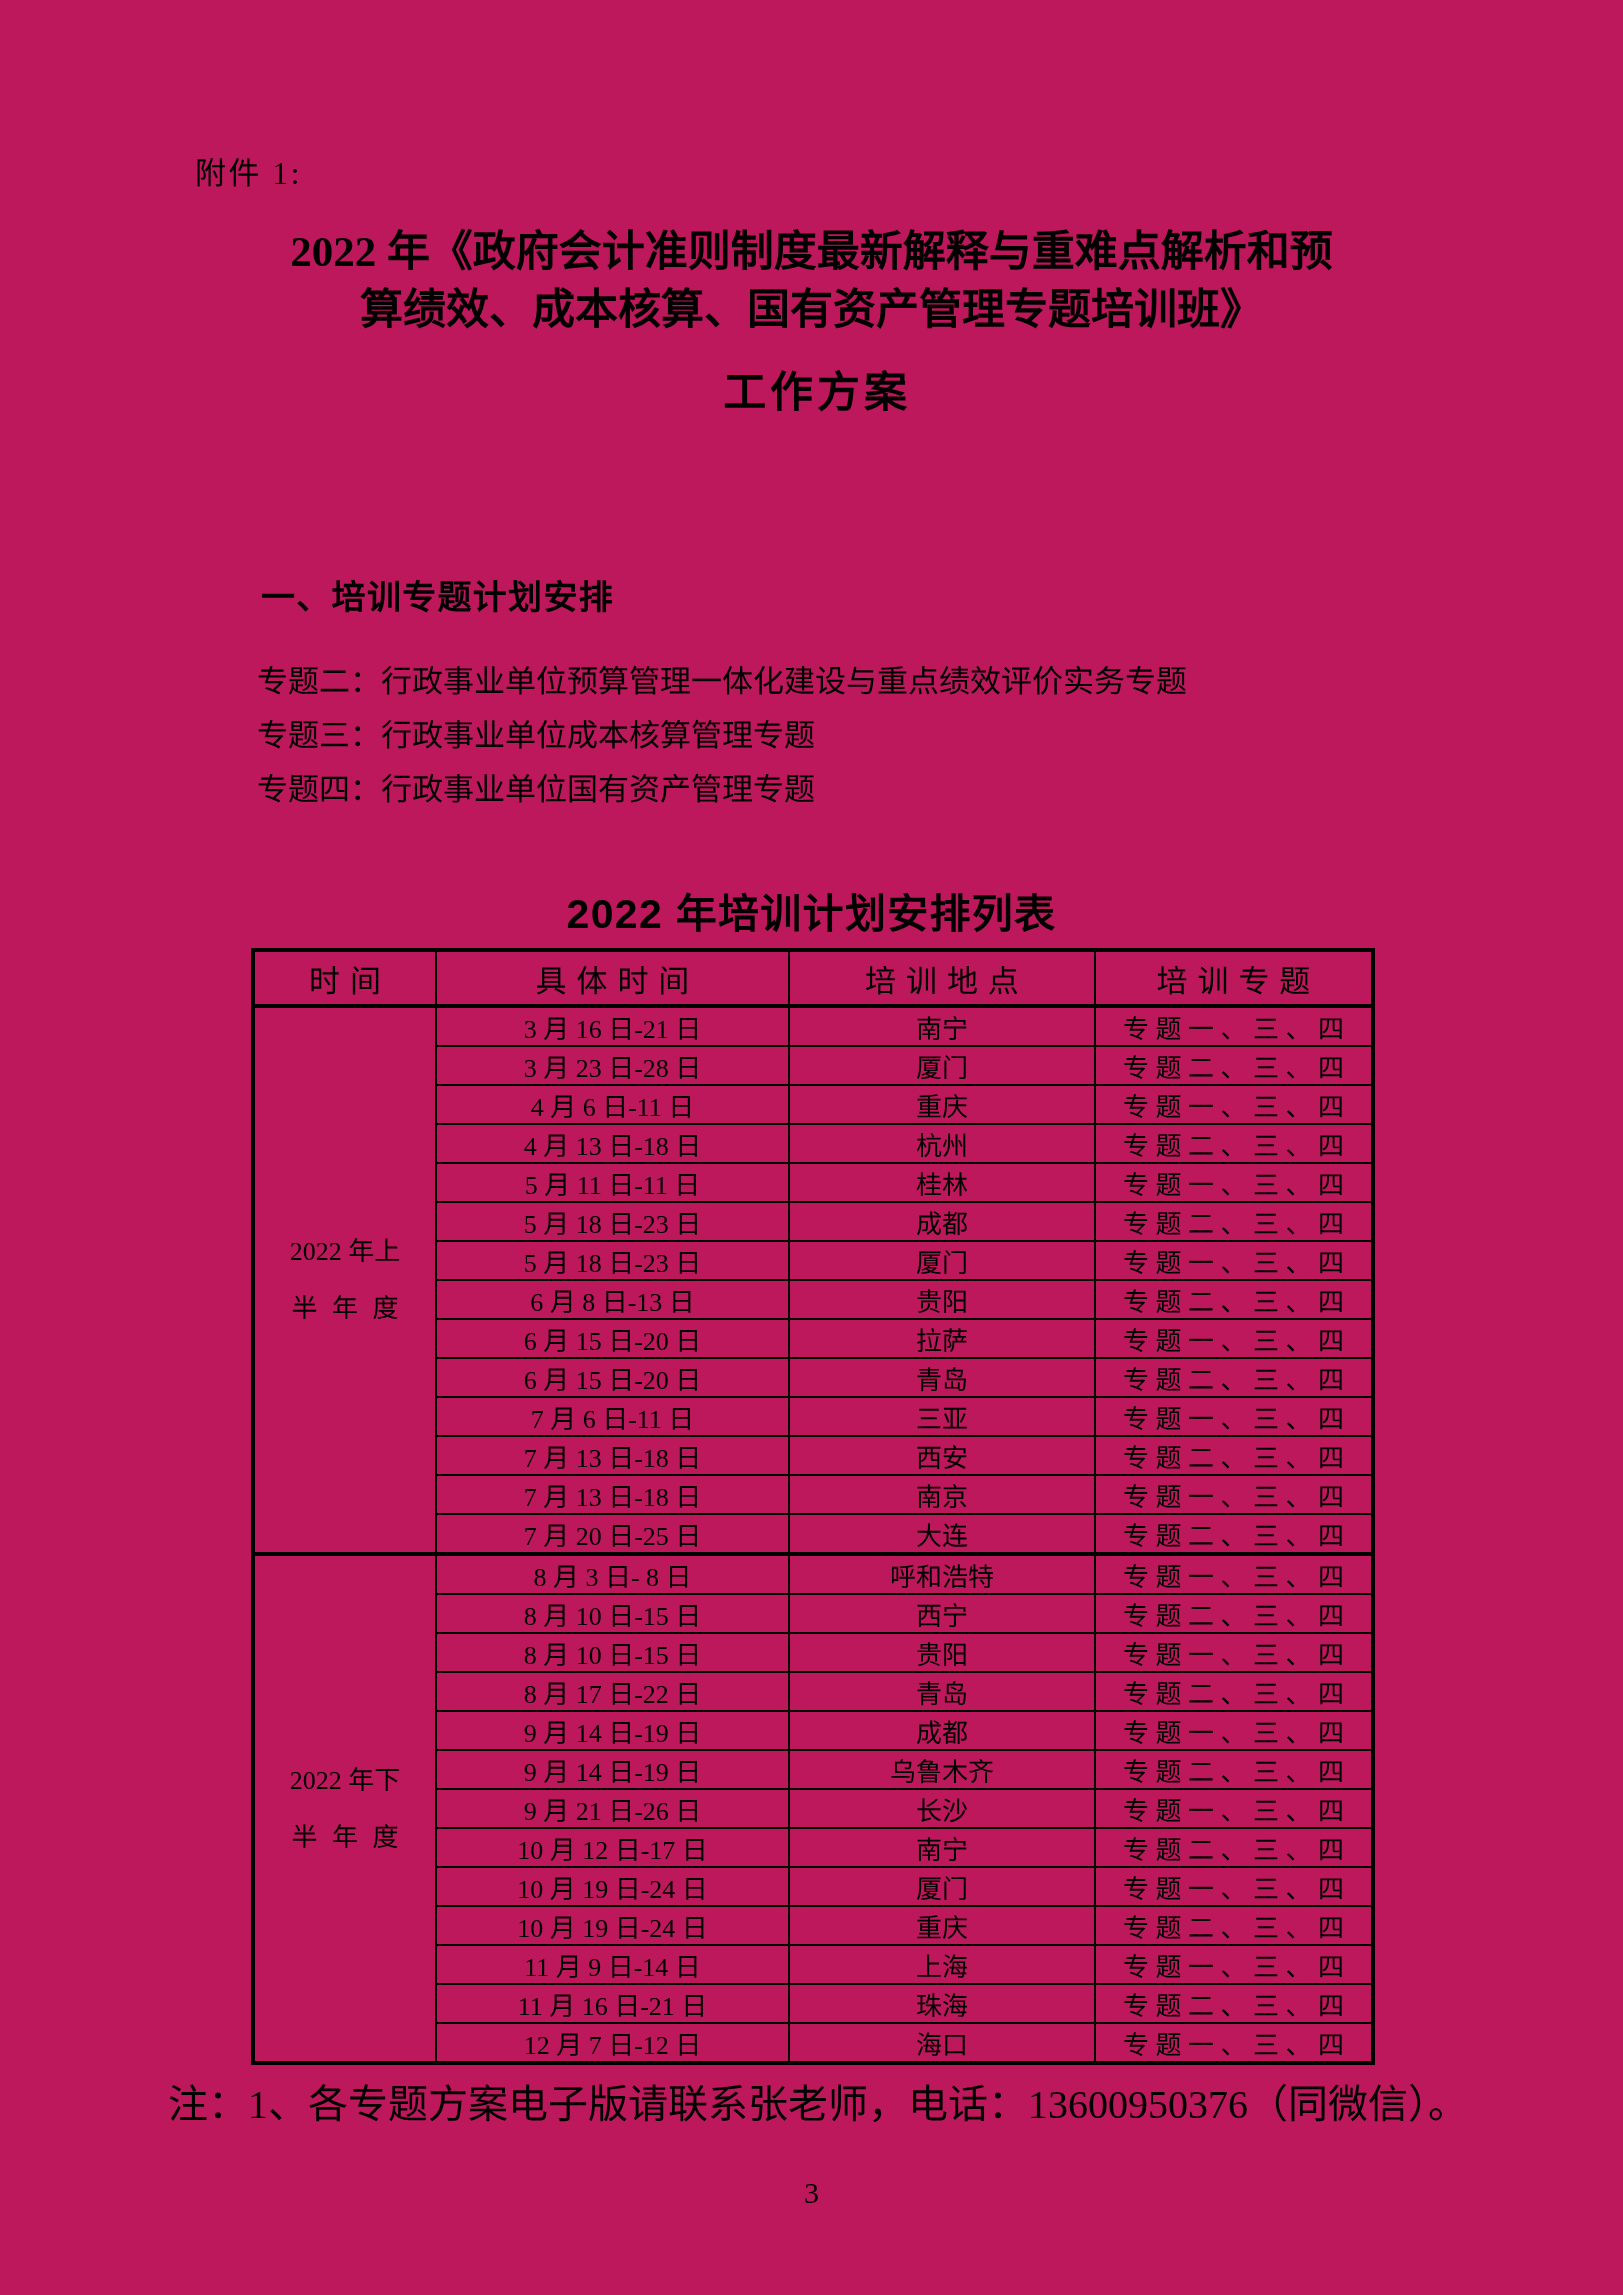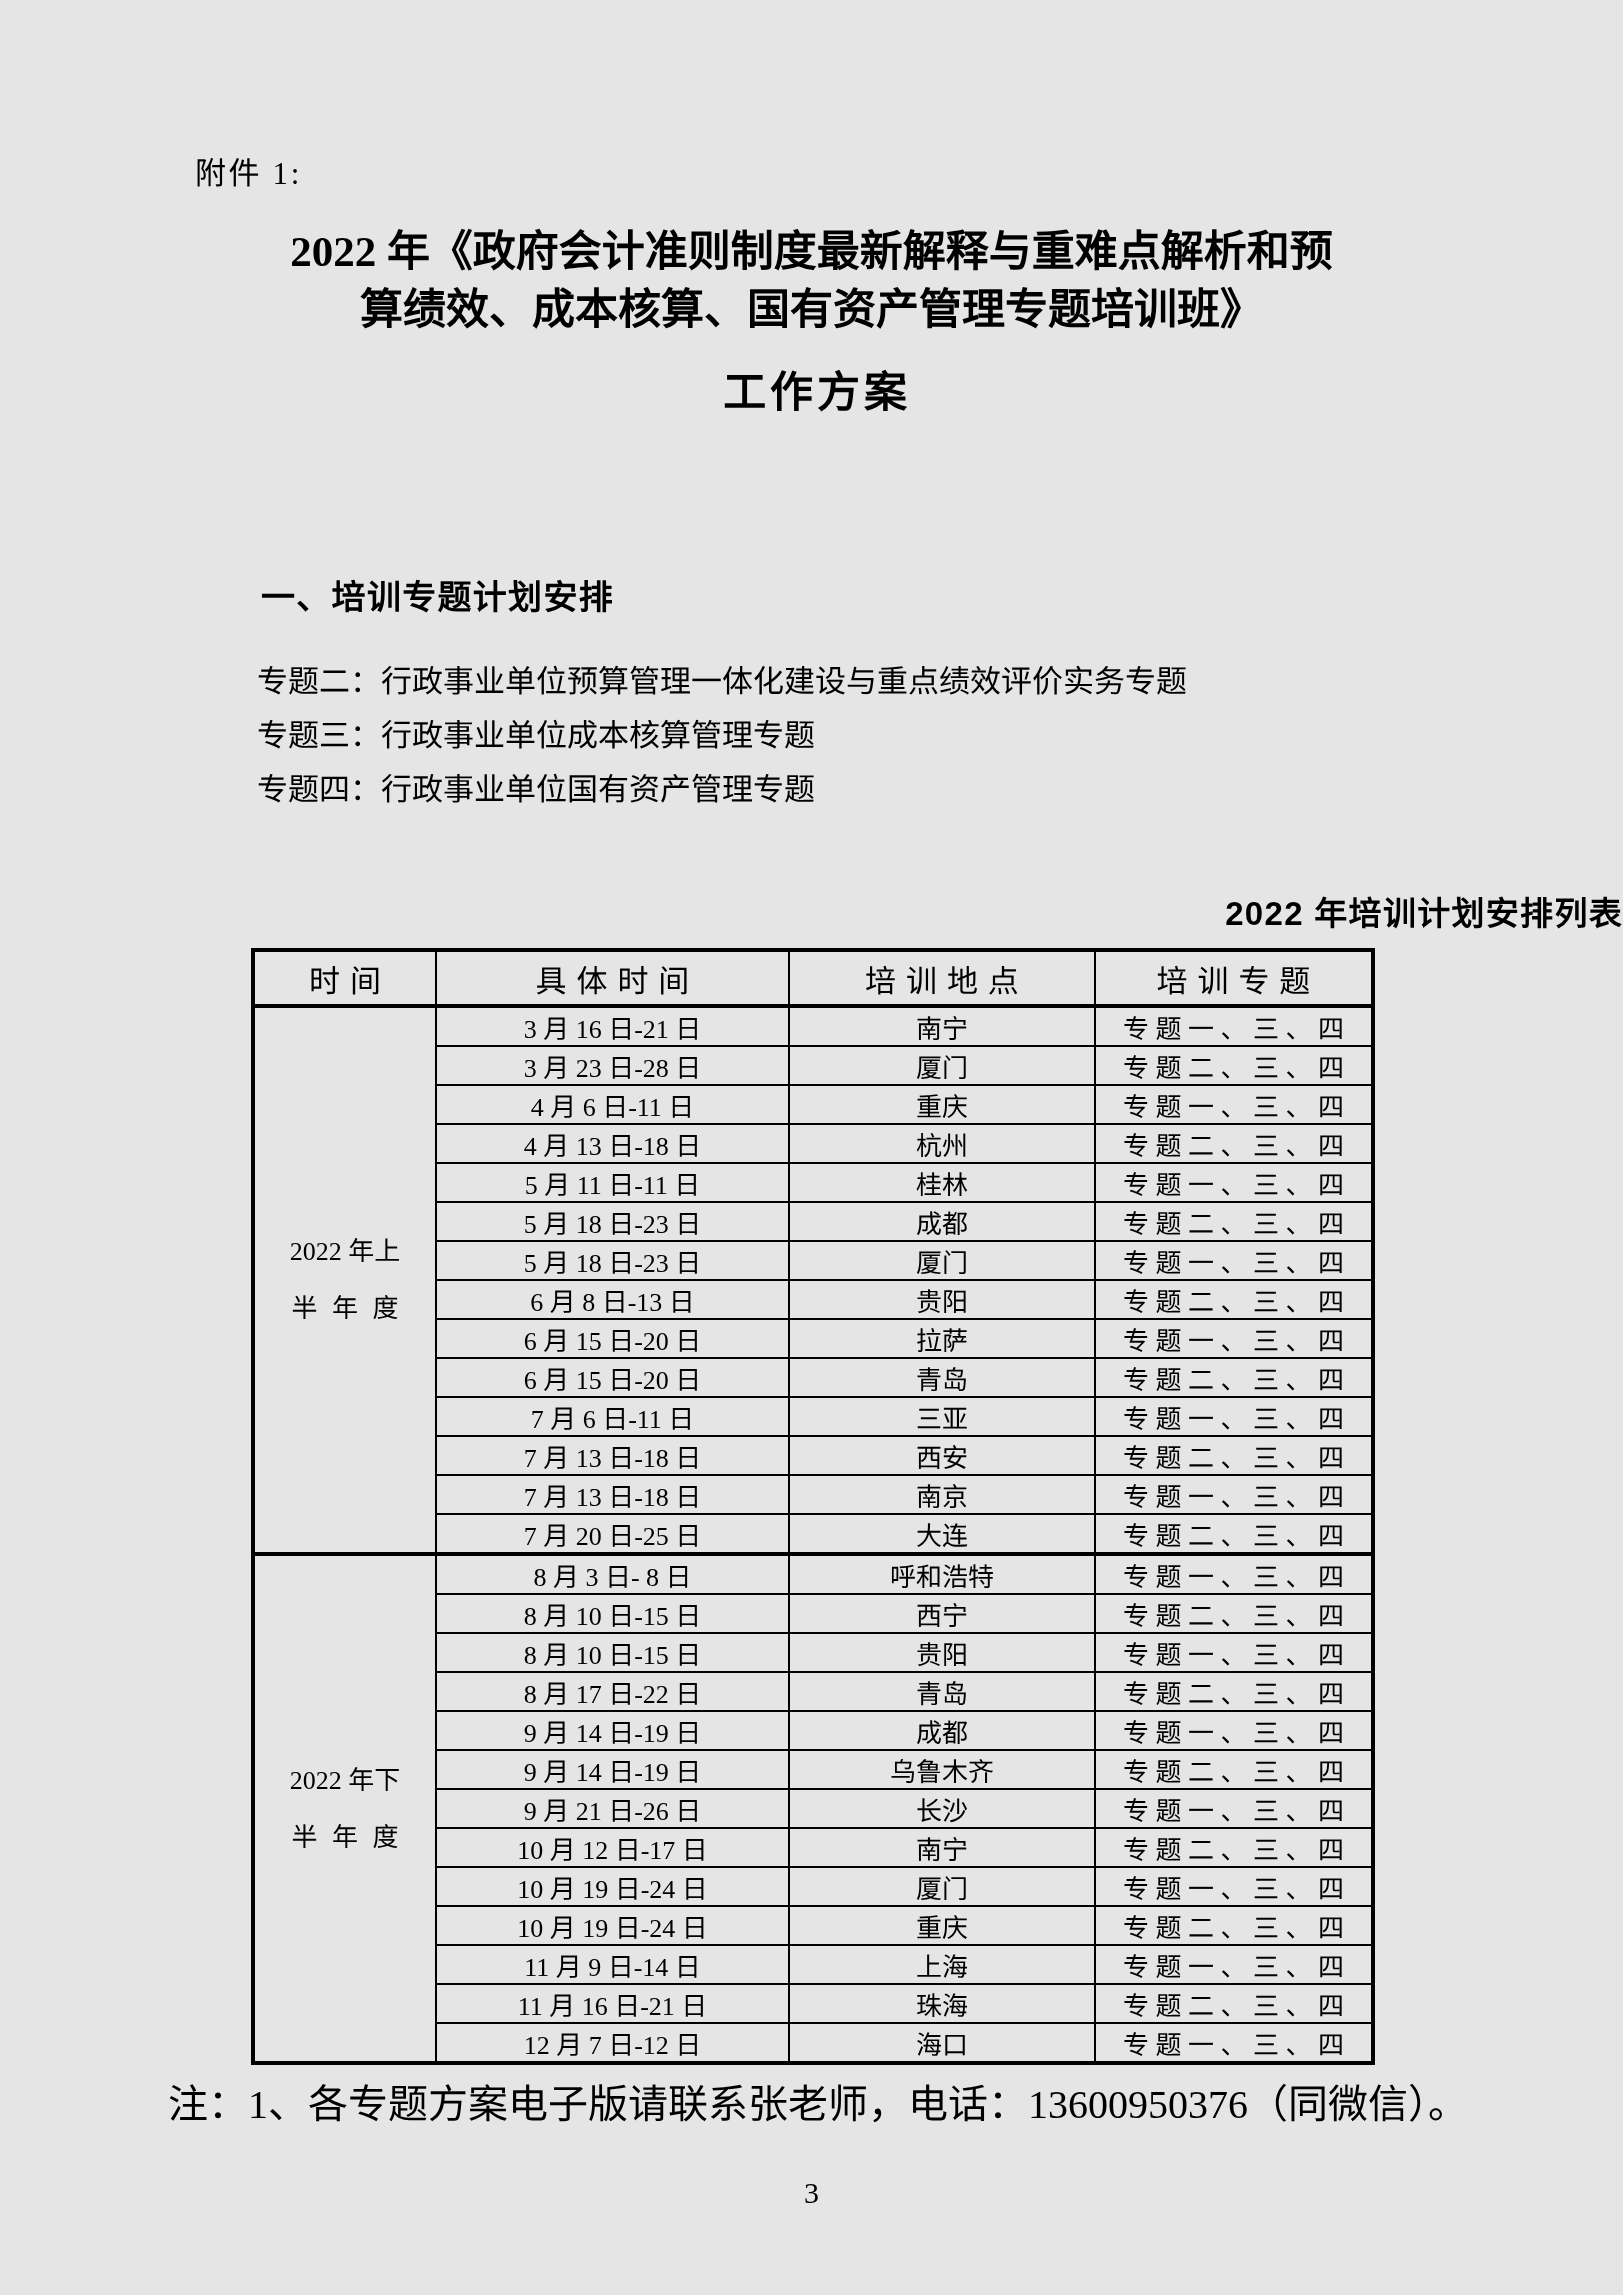--- a/index.html
+++ b/index.html
@@ -4,21 +4,21 @@
 <style>
   html, body {
     margin: 0;
     padding: 0;
     background: #ffffff;
   }
   .page {
     position: relative;
     width: 1623px;
     height: 2295px;
-    background: #e5e5e5;
+    background: #be185d;
     color: #000000;
     font-family: "Liberation Serif", serif;
     overflow: hidden;
   }
   .serif { font-family: "Liberation Serif", serif; }
 
   .attachment {
     position: absolute;
     left: 195px;
     top: 154px;
@@ -72,22 +72,22 @@
     font-size: 31px;
     line-height: 54px;
     white-space: nowrap;
   }
 
   .table-title {
     position: absolute;
     left: 0;
     top: 891px;
     width: 100%;
-    text-align: right;
-    font-size: 33px;
+    text-align: center;
+    font-size: 41px;
     line-height: 46px;
     font-weight: bold;
     font-family: "Liberation Sans", sans-serif;
     letter-spacing: 1.3px;
   }
 
   table.schedule {
     position: absolute;
     left: 251px;
     top: 948px;

